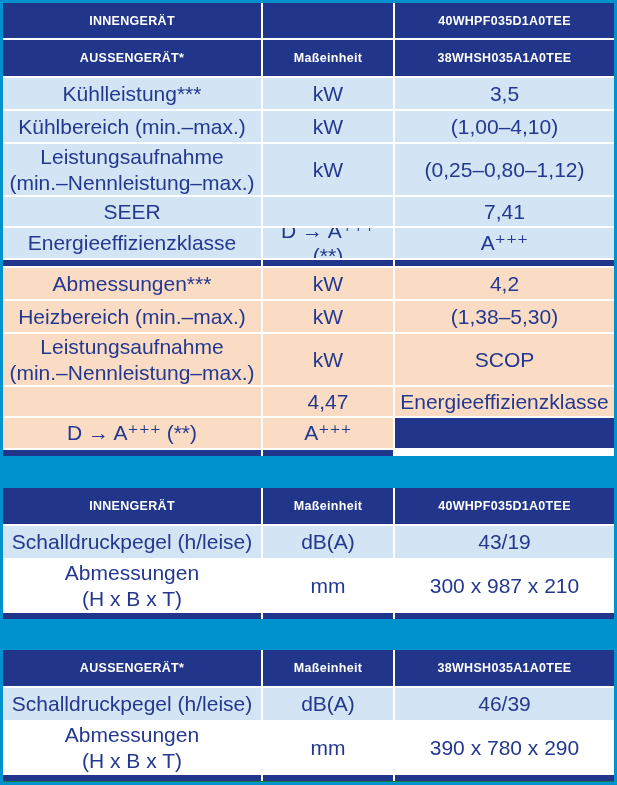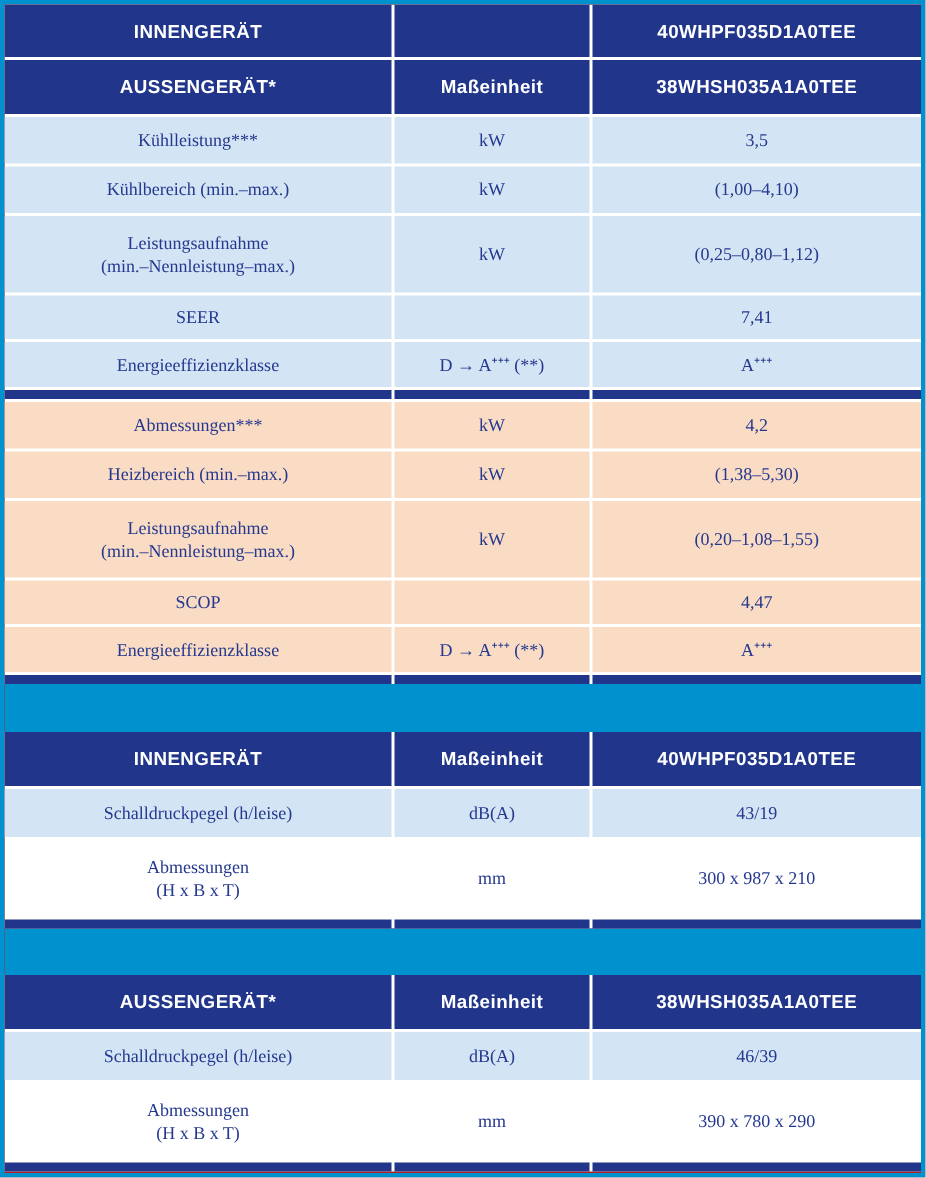--- a/index.html
+++ b/index.html
@@ -2,21 +2,21 @@
 <html lang="de" style="--navy: #21368B; --cyan: #0091CF; --light_blue: #D3E4F4; --peach: #FADCC4; --text_navy: #24388F;"><head>
 <meta charset="utf-8">
 <style>
   html, body { margin: 0; padding: 0; background: #ffffff; }
   .page {
     width: 617px;
     height: 785px;
     box-sizing: border-box;
     border: 3px solid #0091CF;
     border-color: var(--cyan, #0091CF);
-    background: #b91c1c;
+    background: #15803d;
     overflow: hidden;
     font-family: "Liberation Sans", "DejaVu Sans", sans-serif;
   }
   .tbl {
     display: grid;
     grid-template-columns: 258px 130px 1fr;
     gap: 2px;
     background: #ffffff;
     width: 100%;
   }
@@ -38,23 +38,22 @@
     background: var(--navy, #21368B);
     color: #ffffff;
     font-weight: bold;
     font-size: 12.5px;
     letter-spacing: 0.3px;
   }
   .blue  { background: var(--light_blue, #D3E4F4); }
   .peach { background: var(--peach, #FADCC4); }
   .body-cell {
     color: var(--text_navy, #24388F);
-    font-size: 12px;
+    font-size: 21px;
     line-height: 1.2;
-    font-family: Liberation Serif, serif;
   }
   .bar { background: var(--navy, #21368B); }
   .band {
     height: 32px;
     background: var(--cyan, #0091CF);
   }
   #band-2 { height: 31px; }
 </style>
 </head>
 <body>
@@ -100,21 +99,20 @@
     <div class="cell peach body-cell">kW</div>
     <div class="cell peach body-cell">4,2</div>
 
     <div class="cell peach body-cell">Heizbereich (min.–max.)</div>
     <div class="cell peach body-cell">kW</div>
     <div class="cell peach body-cell">(1,38–5,30)</div>
 
     <div class="cell peach body-cell">Leistungsaufnahme
 (min.–Nennleistung–max.)</div>
     <div class="cell peach body-cell">kW</div>
-    <div class="cell peach body-cell">(0,20–1,08–1,55)</div>
 
     <div class="cell peach body-cell">SCOP</div>
     <div class="cell peach body-cell"></div>
     <div class="cell peach body-cell">4,47</div>
 
     <div class="cell peach body-cell">Energieeffizienzklasse</div>
     <div class="cell peach body-cell">D → A⁺⁺⁺ (**)</div>
     <div class="cell peach body-cell">A⁺⁺⁺</div>
 
     <div class="cell bar"></div>

